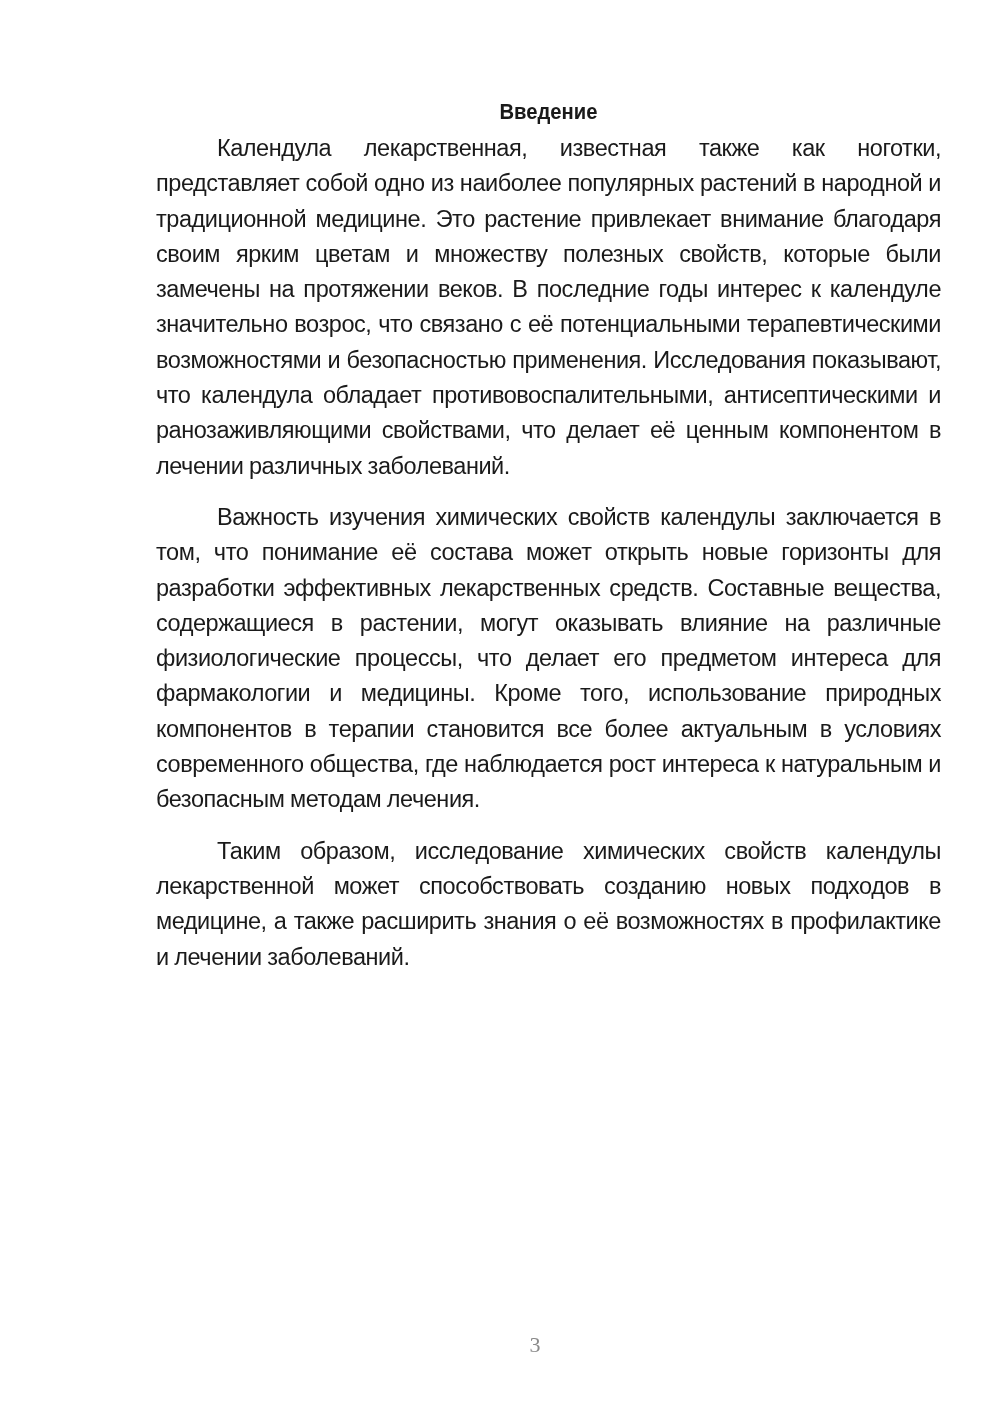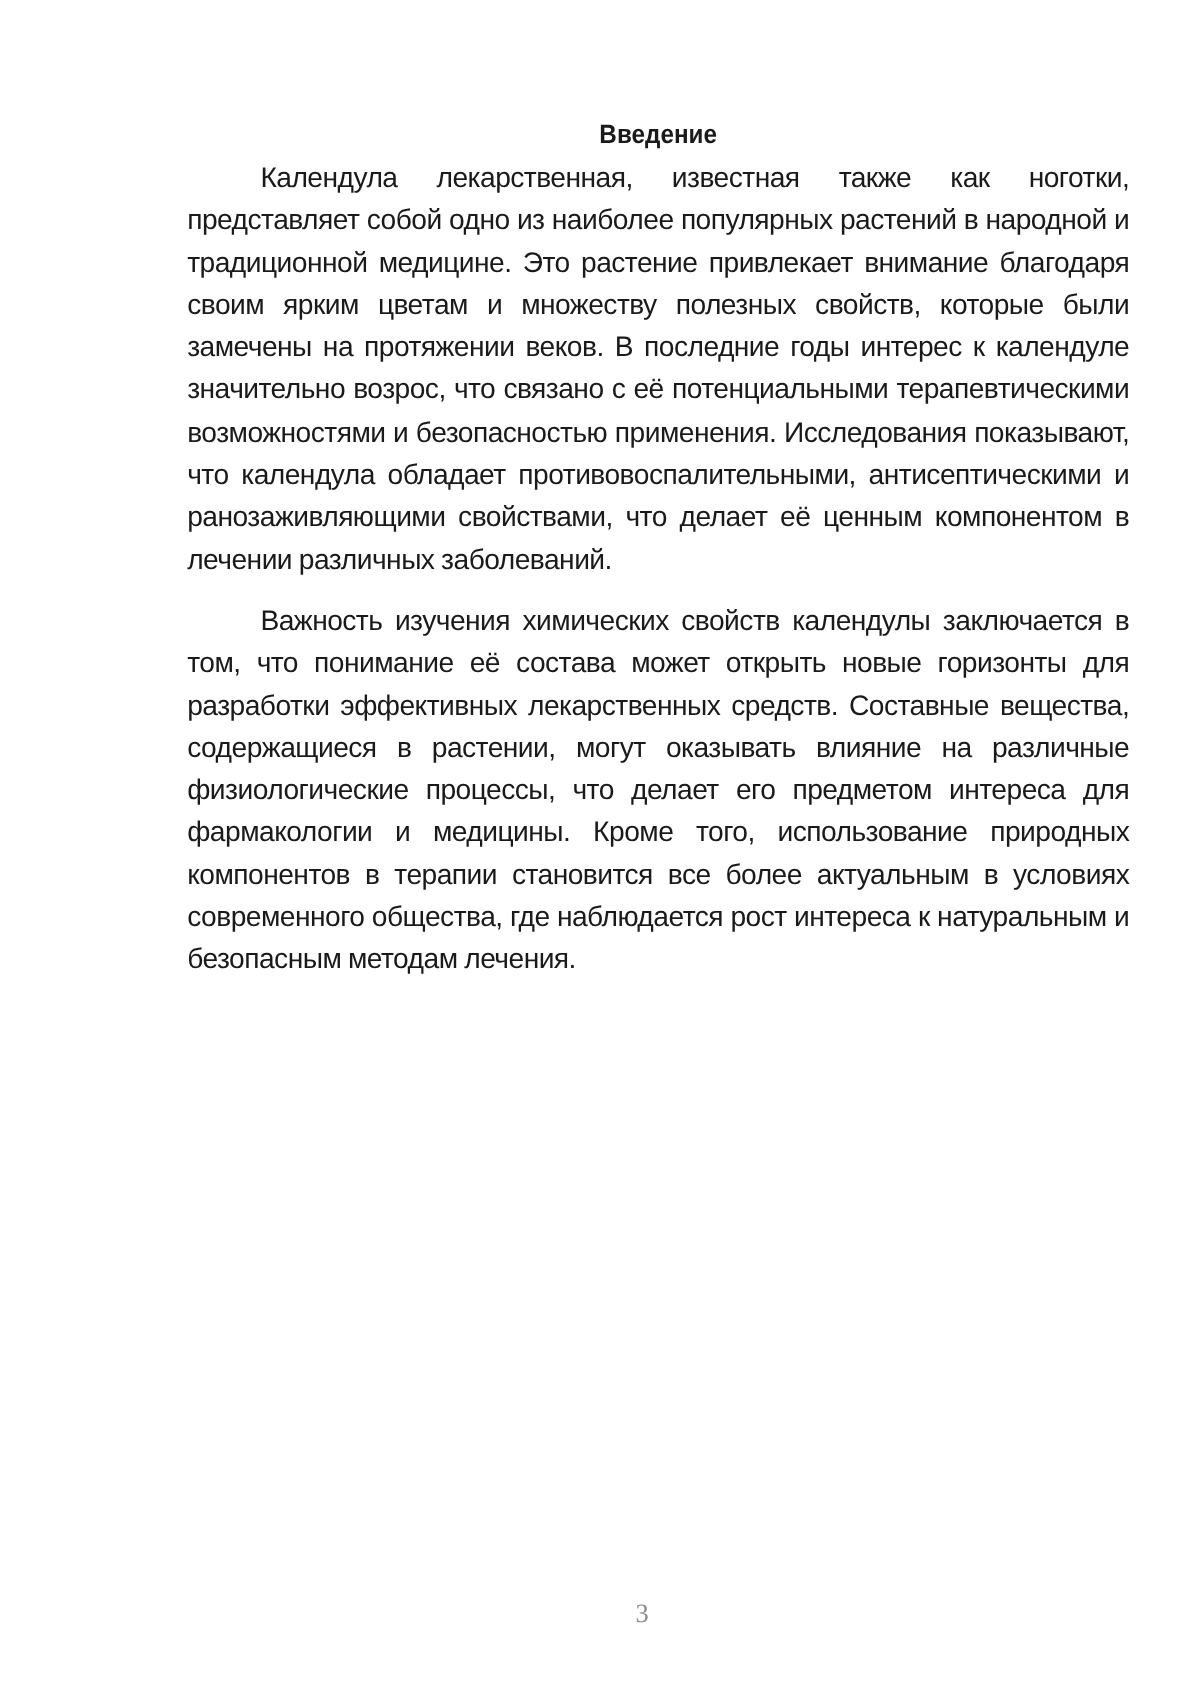--- a/index.html
+++ b/index.html
@@ -36,15 +36,16 @@
     }
   </style>
 </head>
 <body>
 
 <div class="page">
   <div class="content">
     <h1 class="title">Введение</h1>
     <p class="para">Календула лекарственная, известная также как ноготки, представляет собой одно из наиболее популярных растений в народной и традиционной медицине. Это растение привлекает внимание благодаря своим ярким цветам и множеству полезных свойств, которые были замечены на протяжении веков. В последние годы интерес к календуле значительно возрос, что связано с её потенциальными терапевтическими возможностями и безопасностью применения. Исследования показывают, что календула обладает противовоспалительными, антисептическими и ранозаживляющими свойствами, что делает её ценным компонентом в лечении различных заболеваний.</p>
     <p class="para">Важность изучения химических свойств календулы заключается в том, что понимание её состава может открыть новые горизонты для разработки эффективных лекарственных средств. Составные вещества, содержащиеся в растении, могут оказывать влияние на различные физиологические процессы, что делает его предметом интереса для фармакологии и медицины. Кроме того, использование природных компонентов в терапии становится все более актуальным в условиях современного общества, где наблюдается рост интереса к натуральным и безопасным методам лечения.</p>
+    <p class="para">Таким образом, исследование химических свойств календулы лекарственной может способствовать созданию новых подходов в медицине, а также расширить знания о её возможностях в профилактике и лечении заболеваний.</p>
   </div>
   <div class="page-number">3</div>
 </div>
 
 </body></html>

